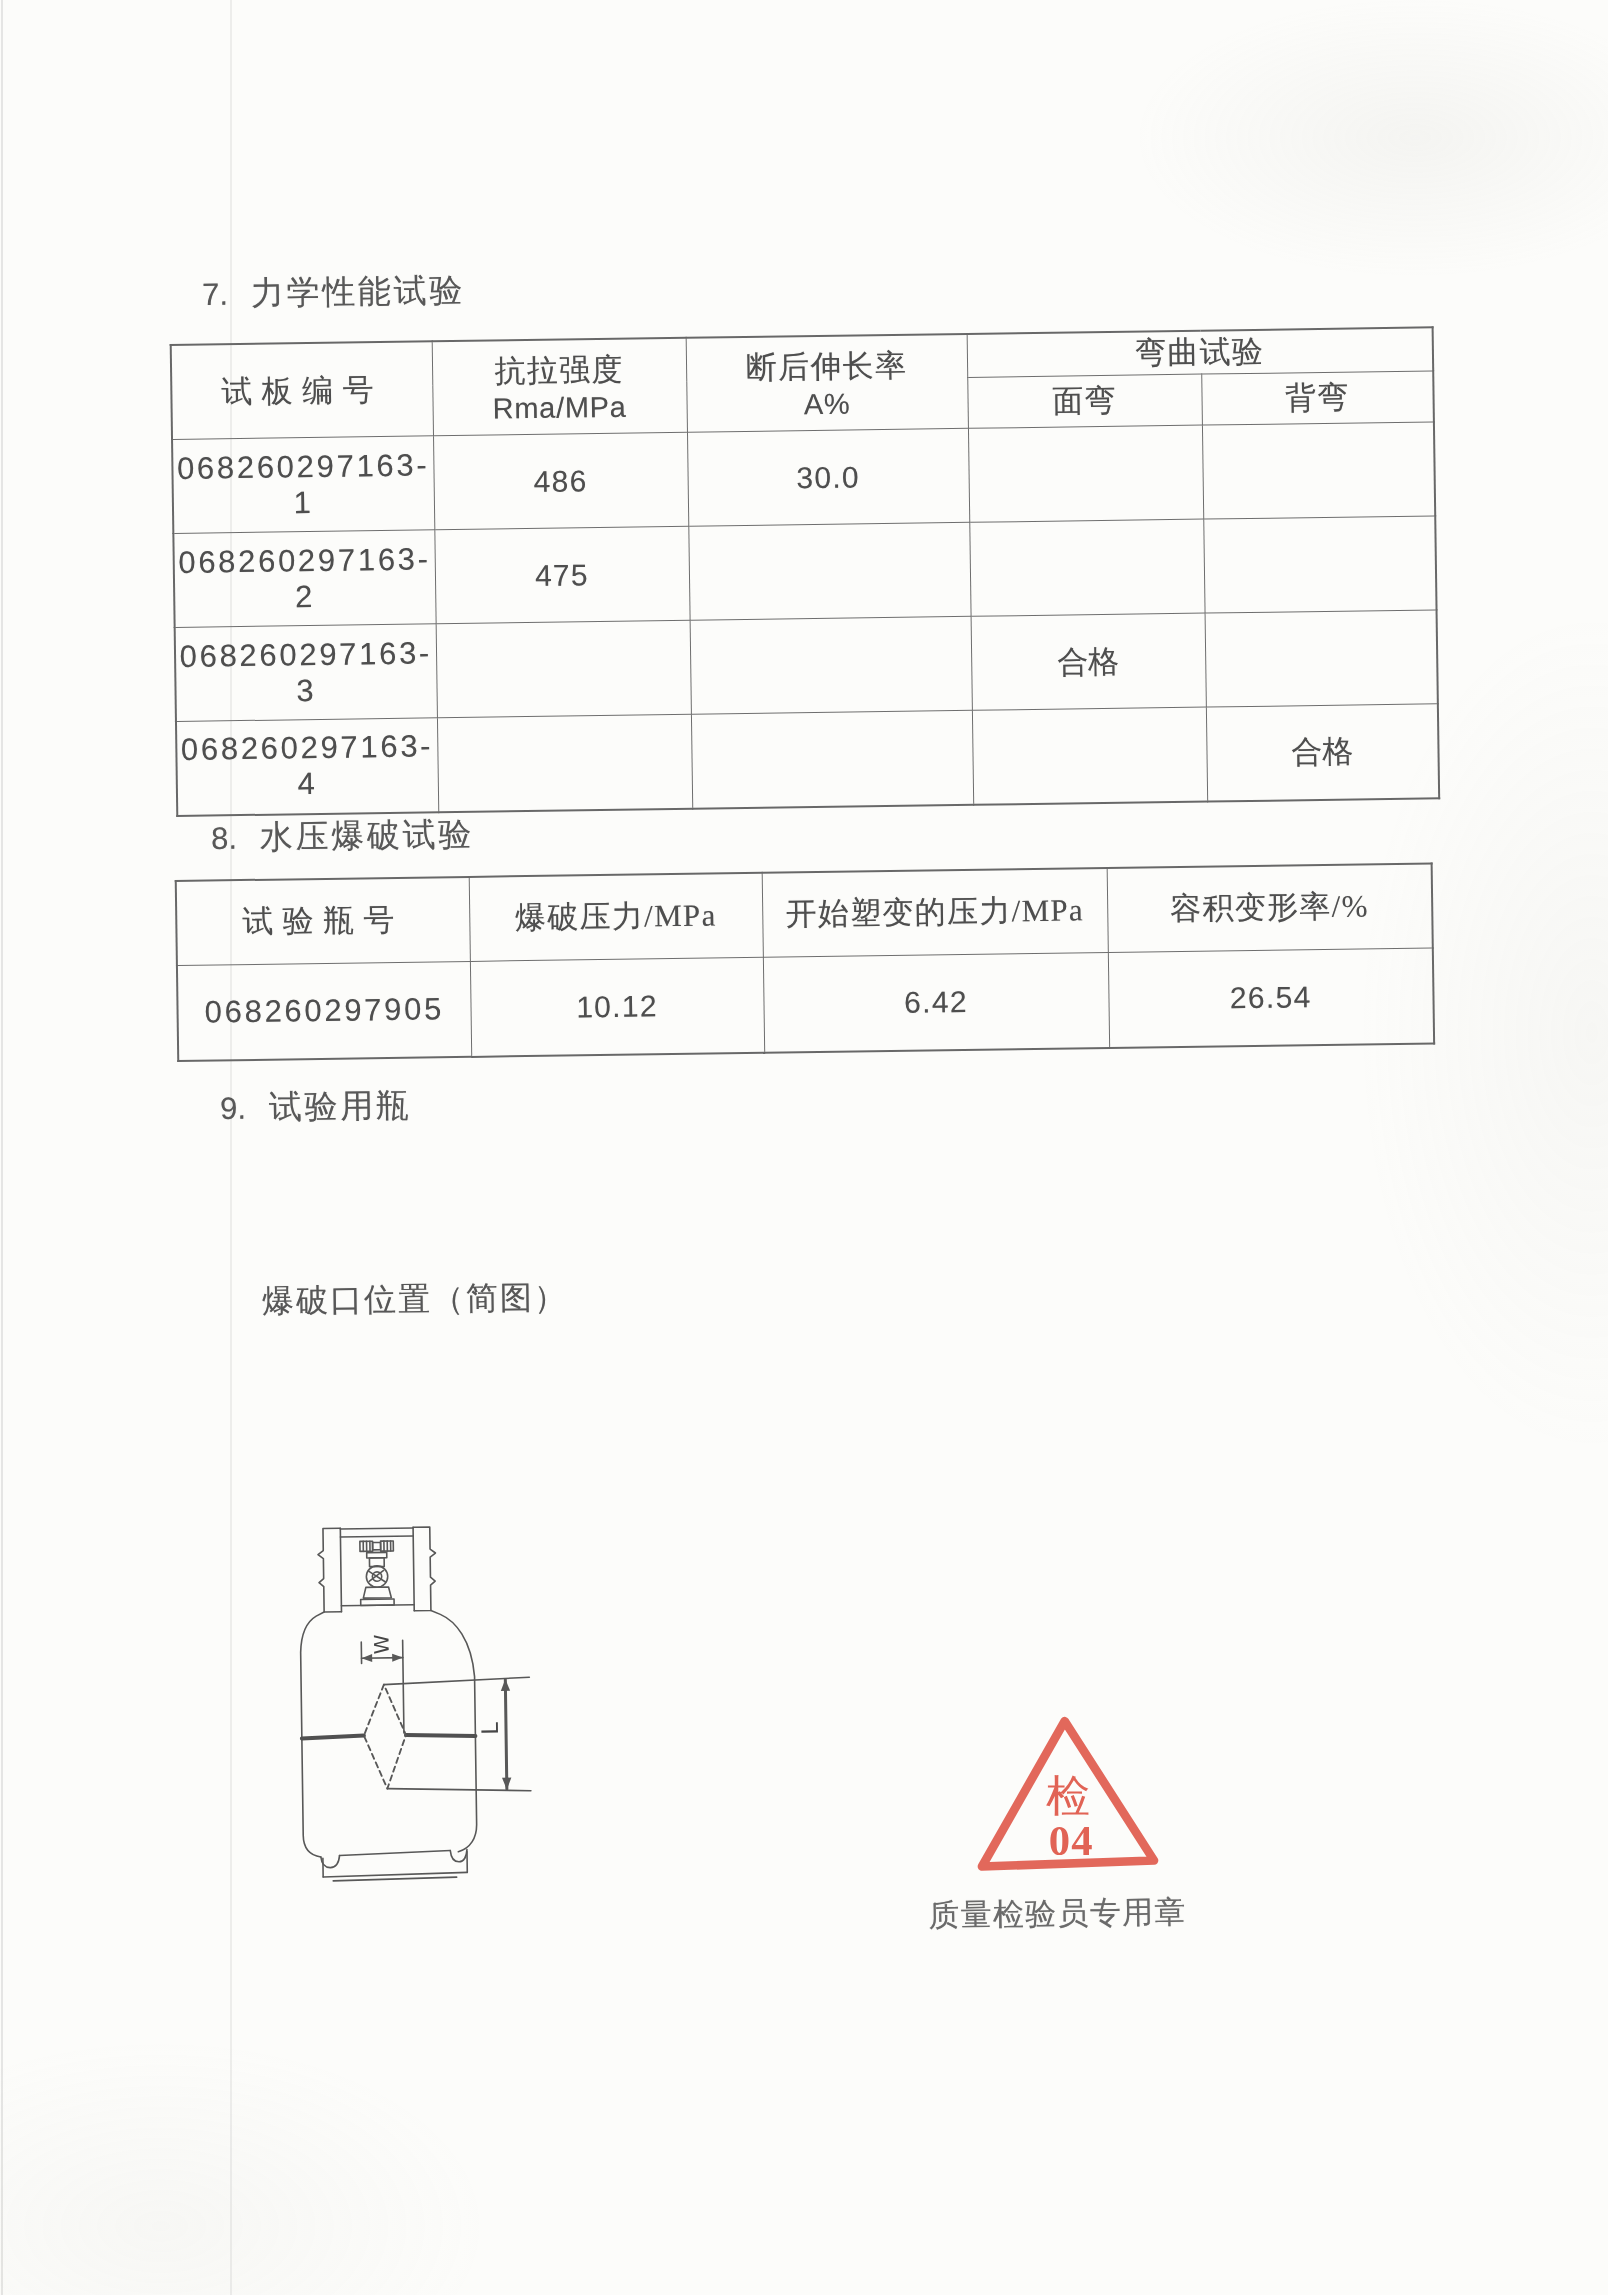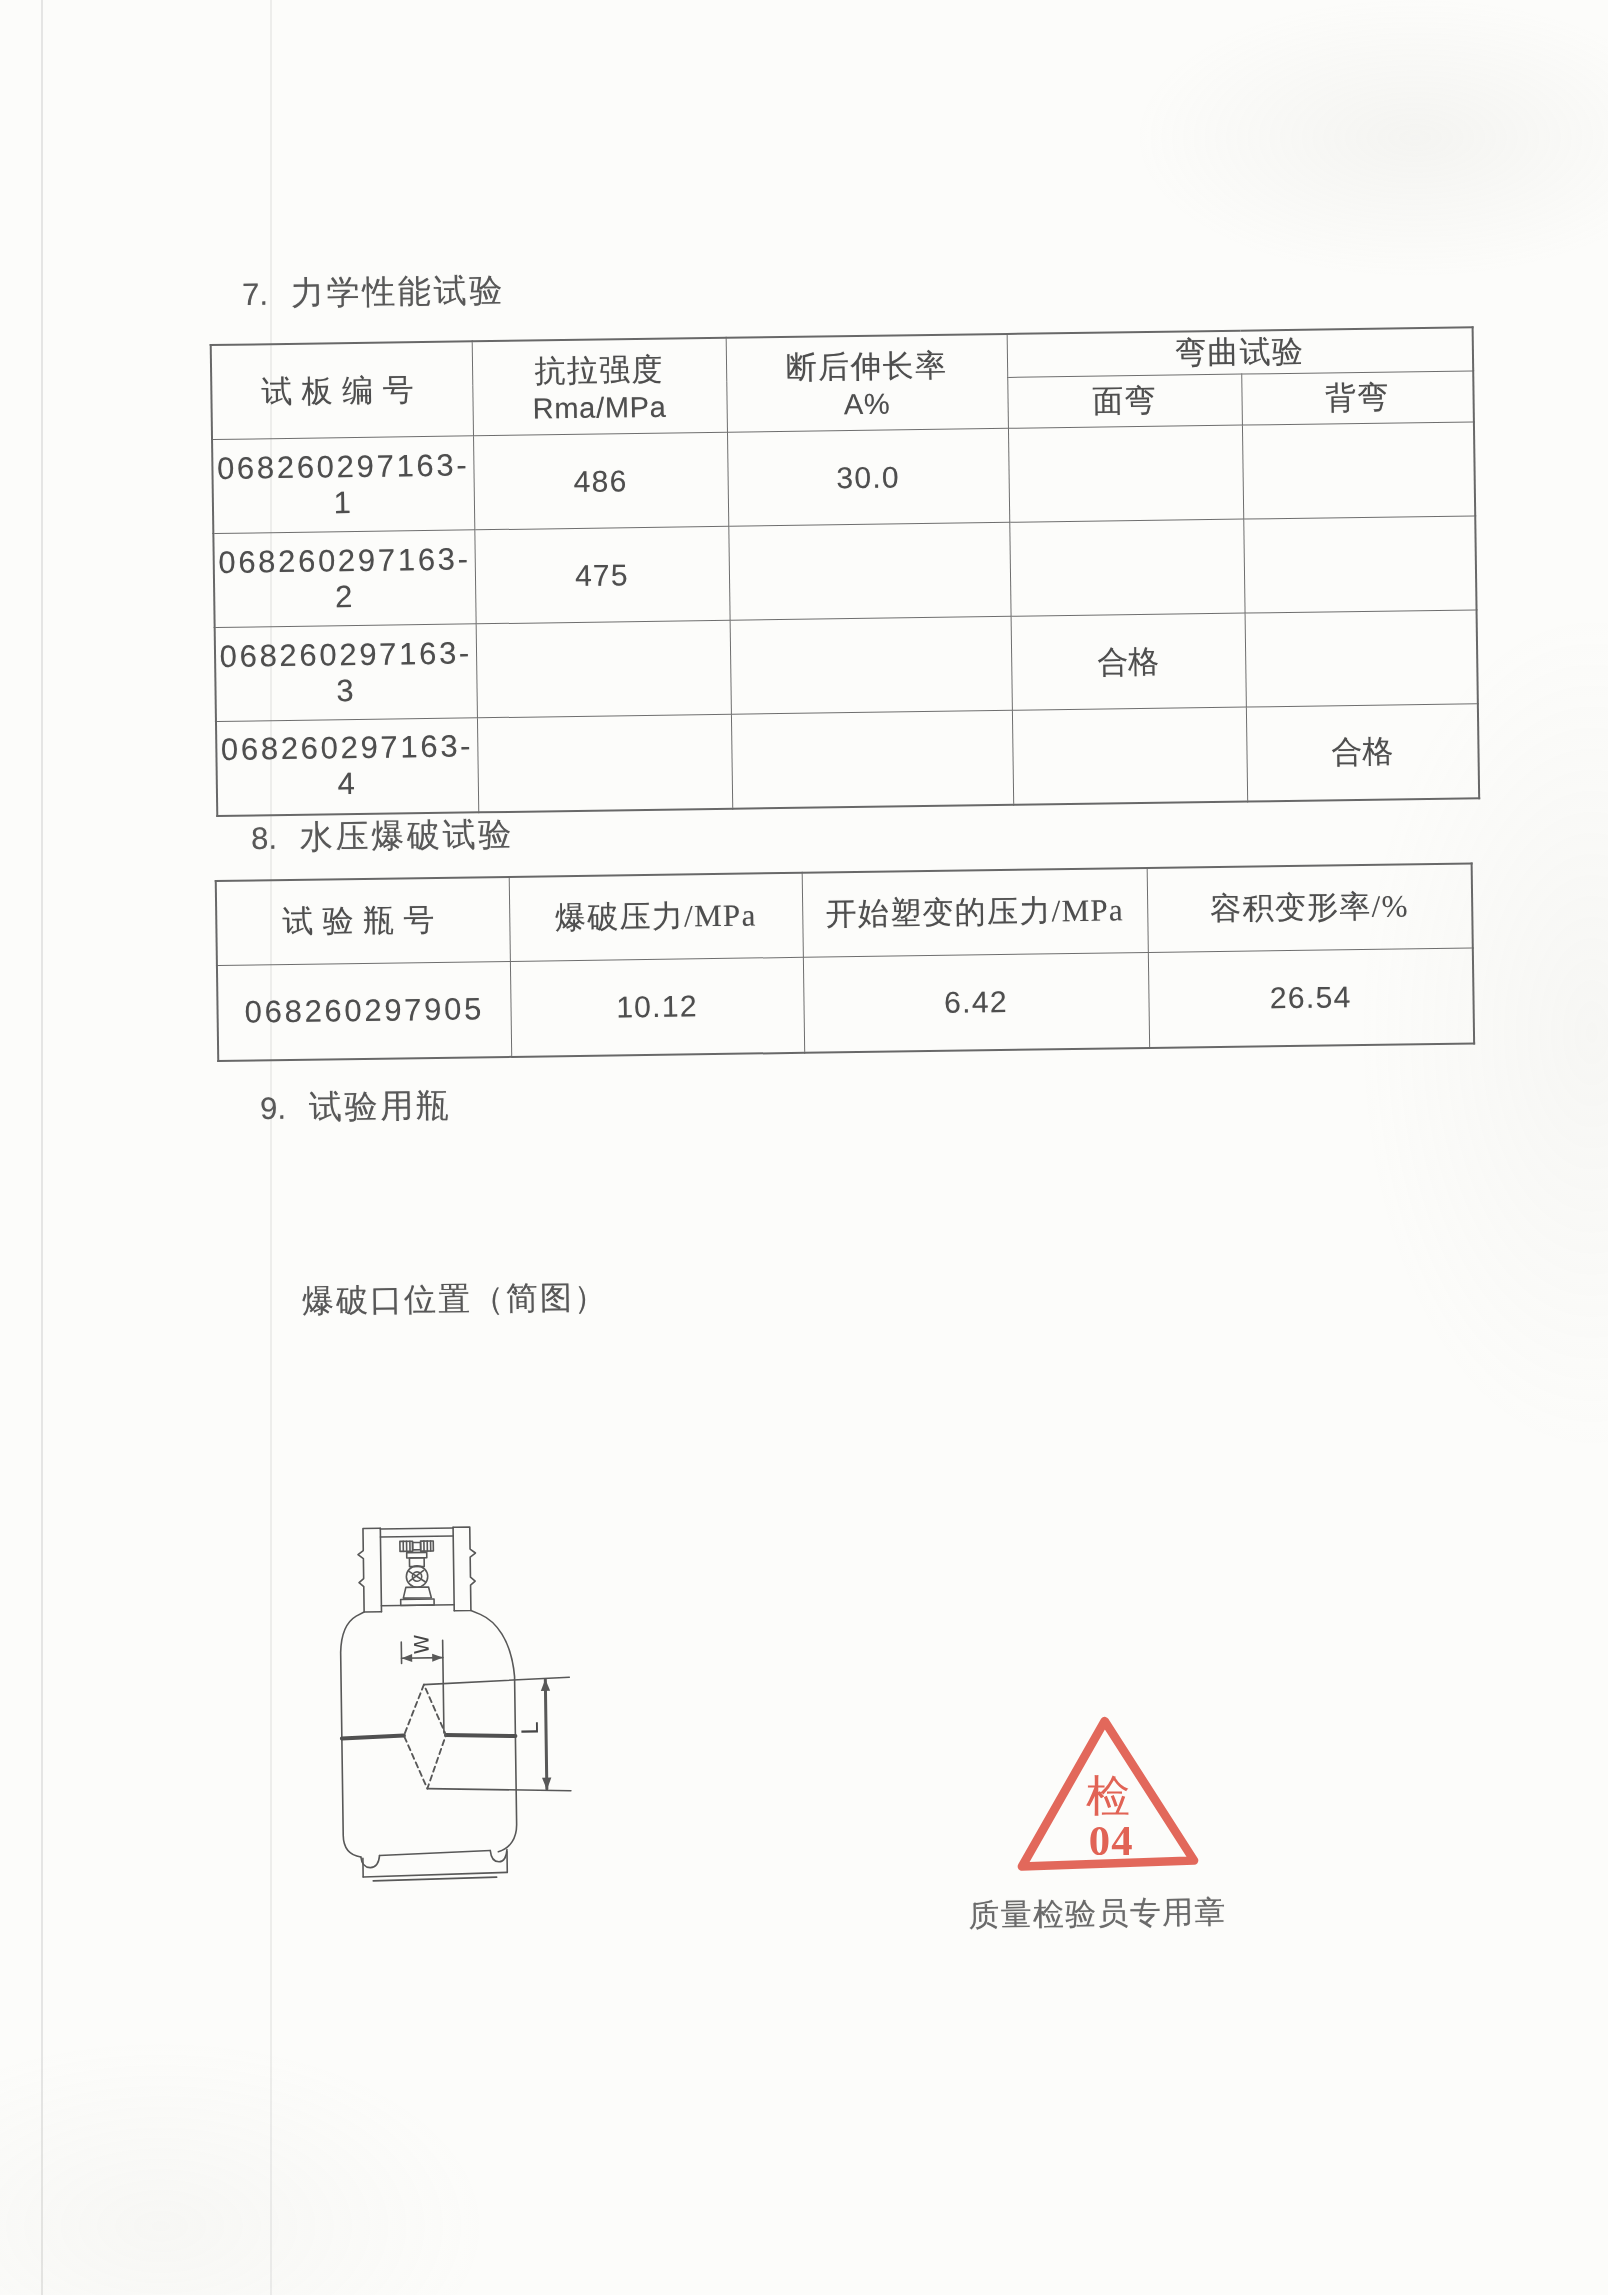--- a/index.html
+++ b/index.html
@@ -6,21 +6,21 @@
   body{
     width:1609px;height:2295px;position:relative;overflow:hidden;
     background:
       radial-gradient(ellipse 401px 200px at 88% 6%, rgba(180,180,172,.10), transparent 70%),
       radial-gradient(ellipse 334px 601px at 99% 45%, rgba(185,185,178,.08), transparent 70%),
       radial-gradient(ellipse 468px 267px at 10% 97%, rgba(185,185,178,.07), transparent 70%),
       #fcfcfa;
     font-family:"Liberation Serif","DejaVu Serif",serif;
     color:#4f4f4f;
   }
-  .page{position:absolute;inset:0;margin-left:40px;}
+  .page{position:absolute;inset:0;}
   .streak{position:absolute;top:0;left:230px;width:2px;height:100%;background:rgba(150,150,148,.14);}
   .edge{position:absolute;top:0;left:1.3px;width:2px;height:100%;background:rgba(130,130,128,.18);}
   .tilt{transform:rotate(-0.8deg);transform-origin:0 50%;}
   .scan{text-shadow:0 0 0.7px rgba(90,90,90,.45);}
 
   .heading{position:absolute;font-size:33px;color:#585858;white-space:nowrap;font-weight:normal;margin:0;}
   .heading .num{font-family:"Liberation Sans","DejaVu Sans",sans-serif;font-size:31px;}
   .heading .ttl{margin-left:23px;letter-spacing:2.7px;}
 
   table.tbl{position:absolute;border-collapse:collapse;table-layout:fixed;}

